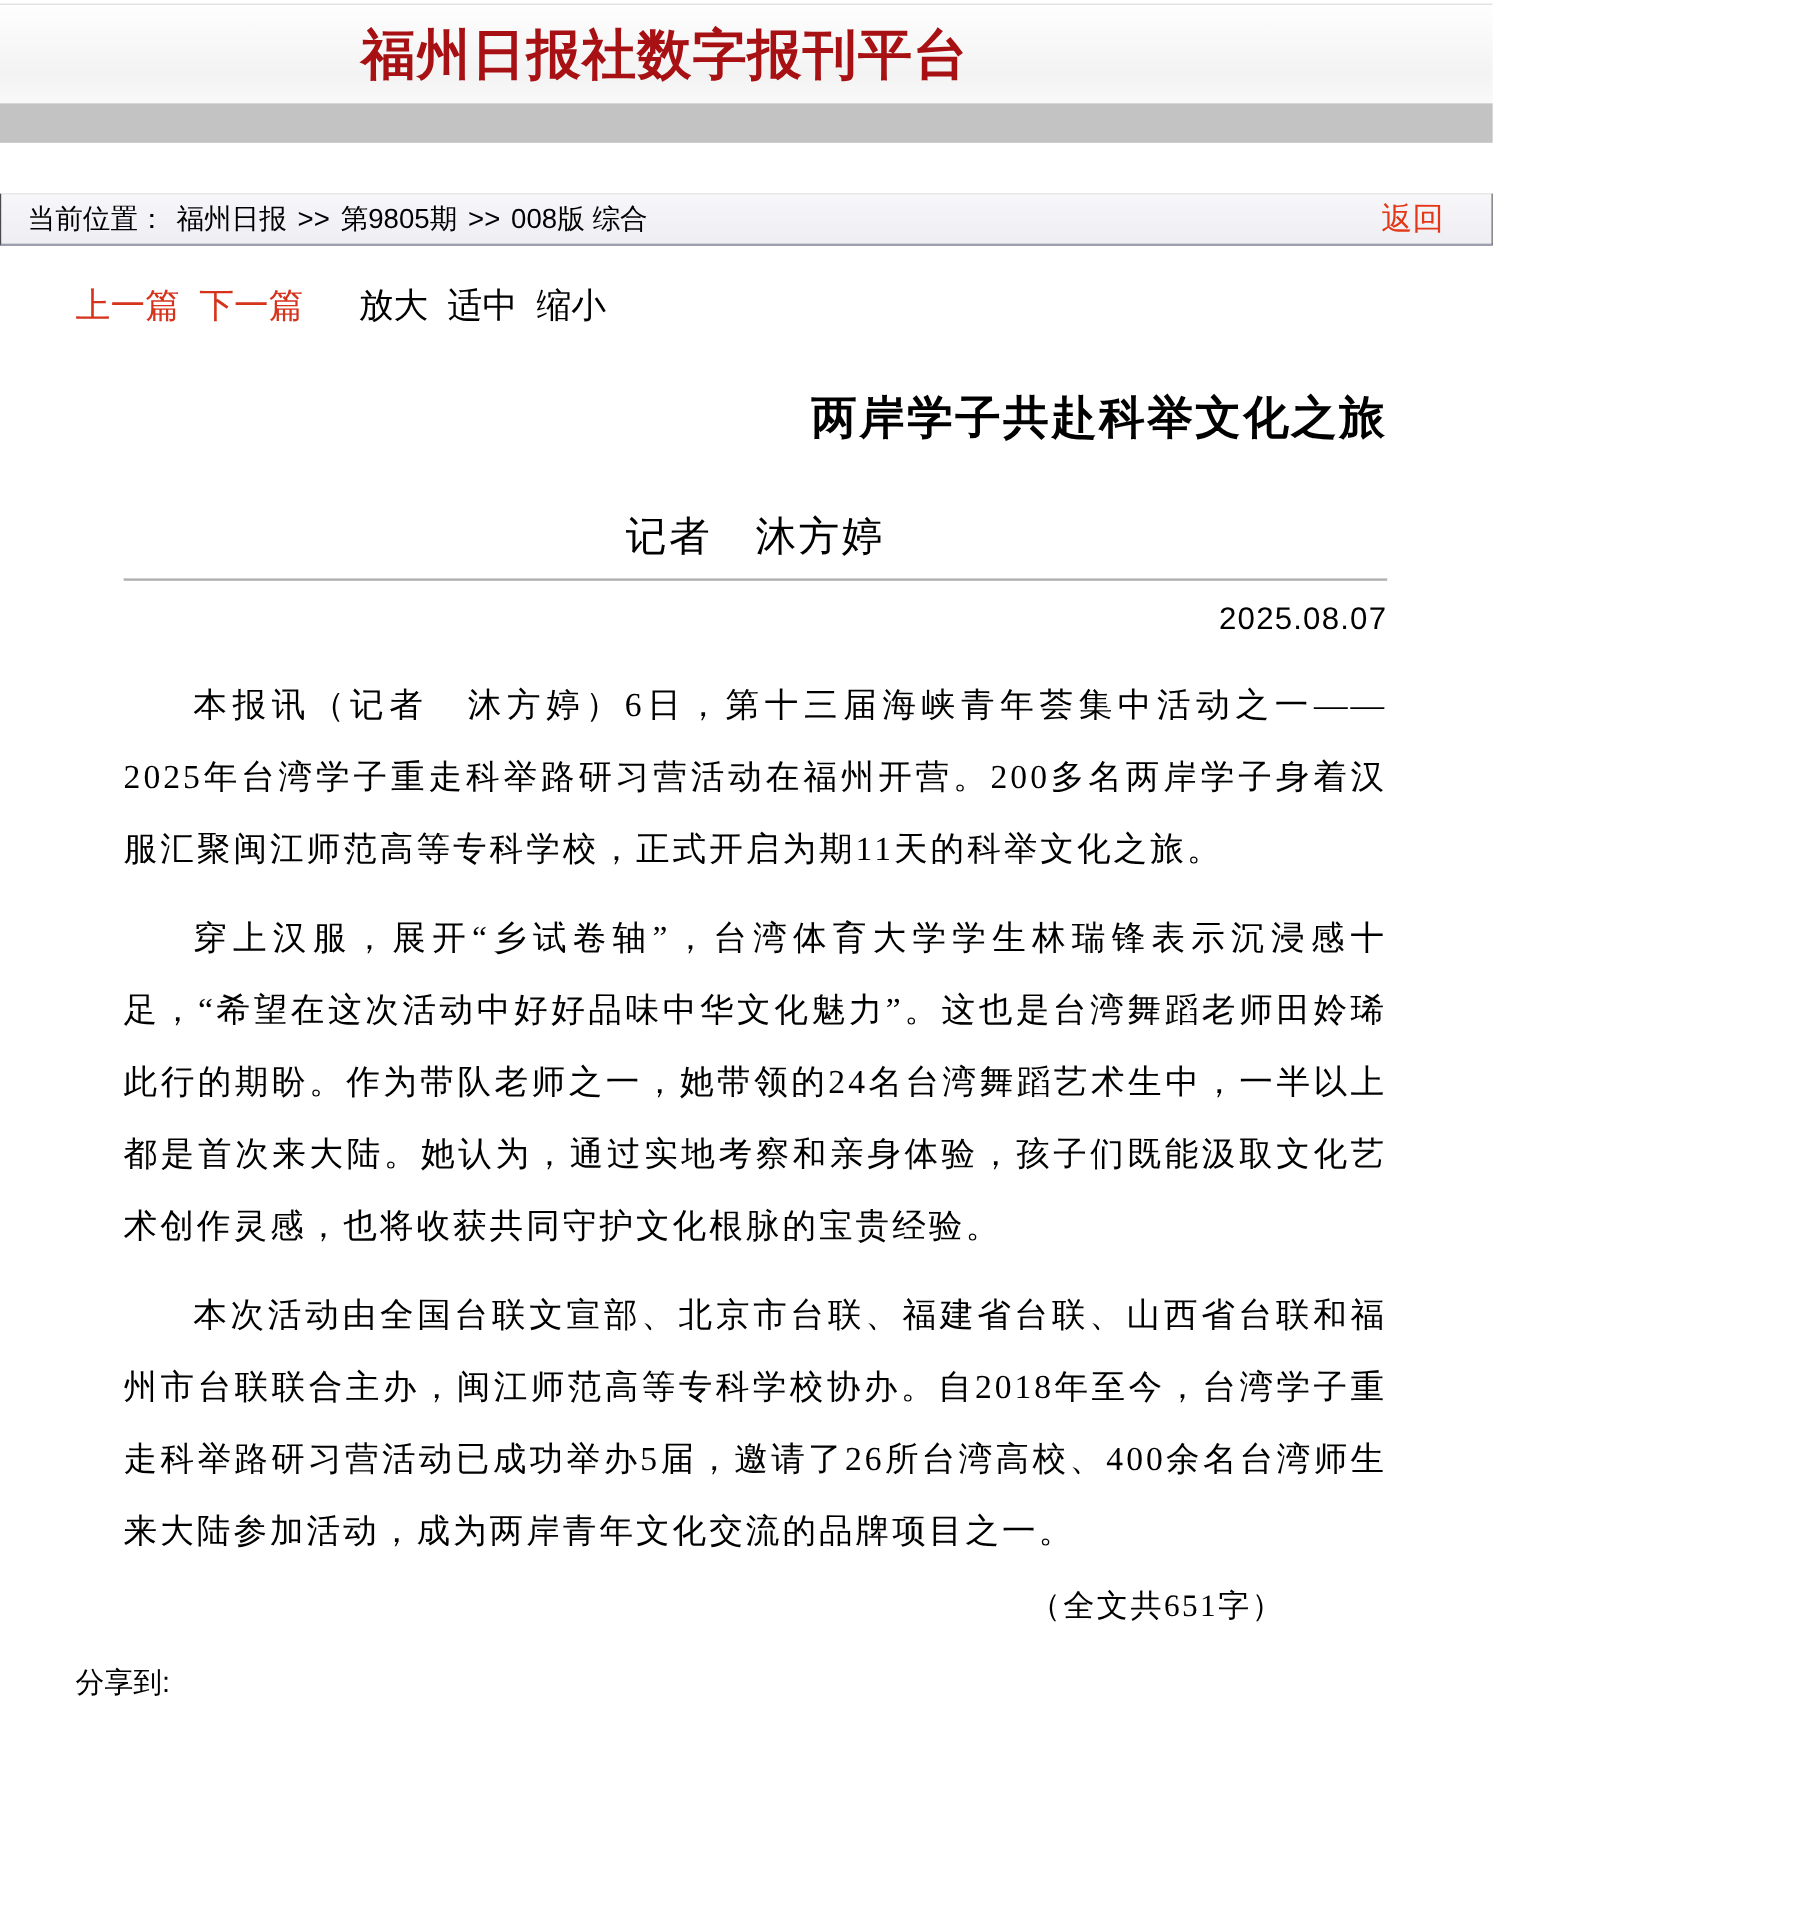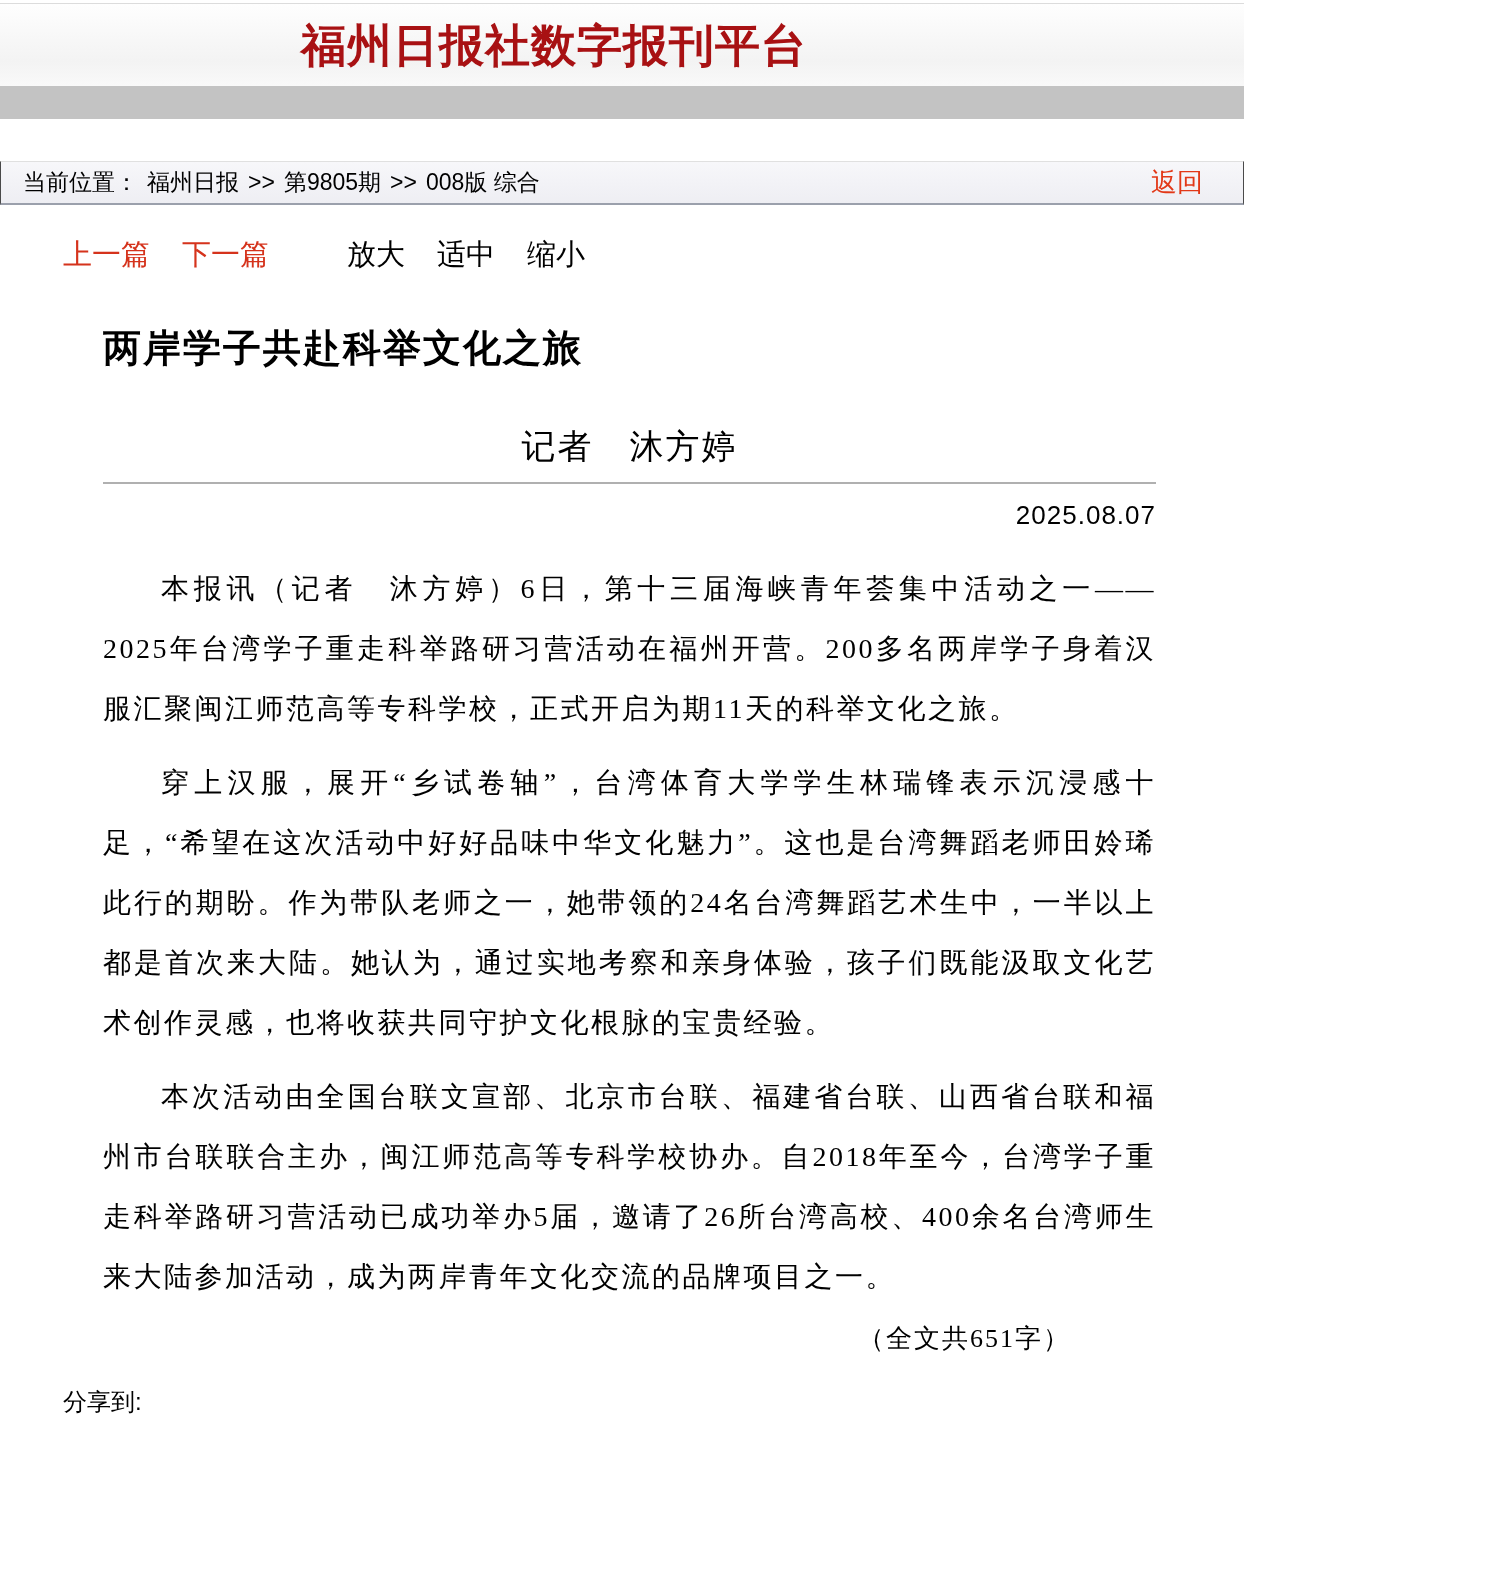--- a/index.html
+++ b/index.html
@@ -28,28 +28,28 @@
     display:flex;align-items:center;
     padding:0 40px 0 22px;box-sizing:border-box;
     font-size:23px;
     gap:12px;
   }
   .breadcrumb-left{display:flex;align-items:center;gap:9px;flex:1;}
   .crumb-link{color:#000;text-decoration:none;cursor:pointer;}
   .crumb-sep{color:#000;}
   .back-link{color:#e23817;font-size:26px;text-decoration:none;cursor:pointer;text-align:right;}
   
-  .toolbar{margin:30px 0 0 63px;font-size:29px;display:flex;gap:32px;align-items:baseline;}
+  .toolbar{margin:30px 0 0 63px;font-size:29px;display:flex;gap:16px;align-items:baseline;}
   .tb-red{color:#d5331c;cursor:pointer;text-decoration:none;}
   .tb-black{color:#000;cursor:pointer;text-decoration:none;}
   .tb-gap{width:14px;}
   
   .article{margin:0 88px 0 103px;}
   .article-title{
-    margin-top:48px;text-align:left;
+    margin-top:48px;text-align:right;
     font-size:38px;font-weight:bold;letter-spacing:2px;
   }
   .byline{margin-top:50px;text-align:center;font-size:34px;letter-spacing:2px;}
   .divider{margin-top:12px;border-bottom:2px solid #b0b0b0;height:0;}
   .pubdate{margin-top:16px;text-align:right;font-size:26px;letter-spacing:1px;}
   .article-body{
     margin-top:28px;
     font-family:"Liberation Serif",serif;
     font-size:28px;line-height:60px;letter-spacing:2.5px;
   }

